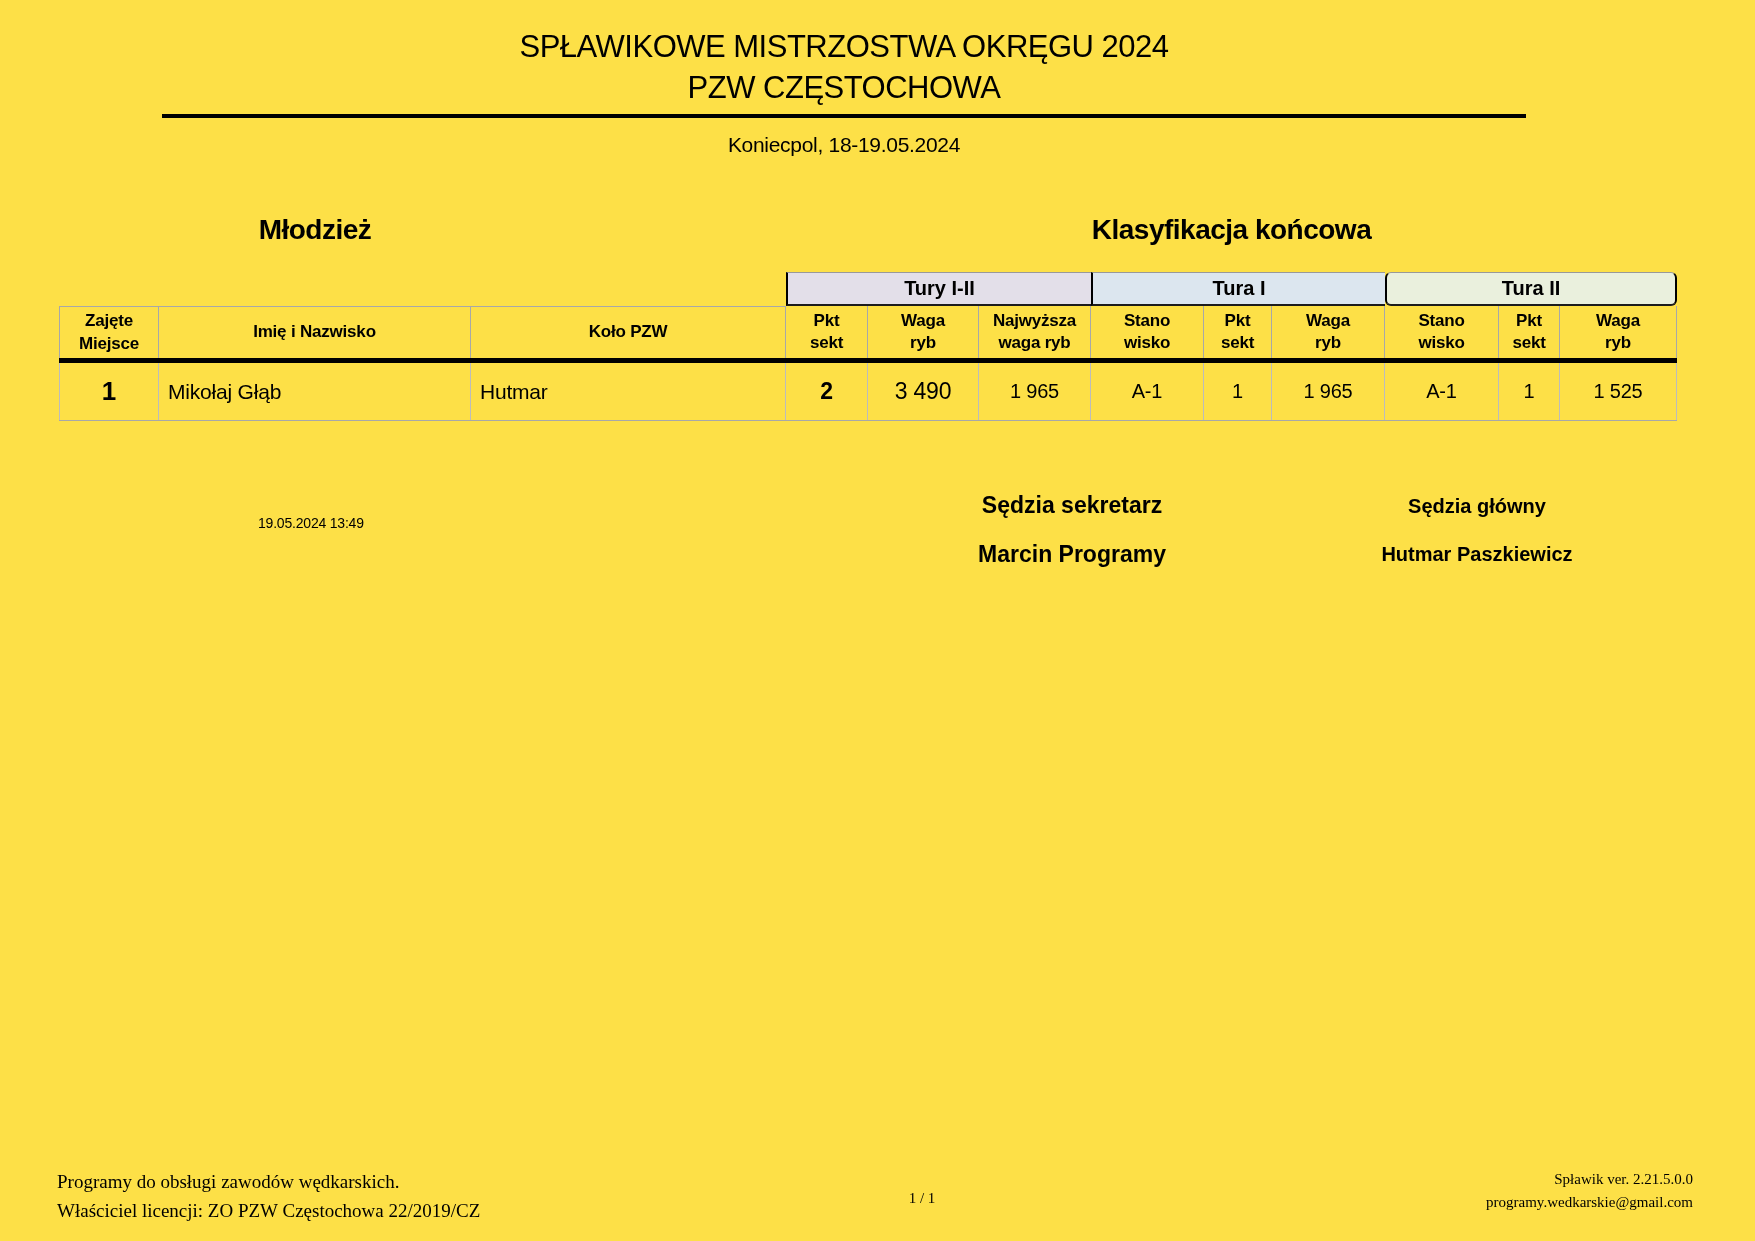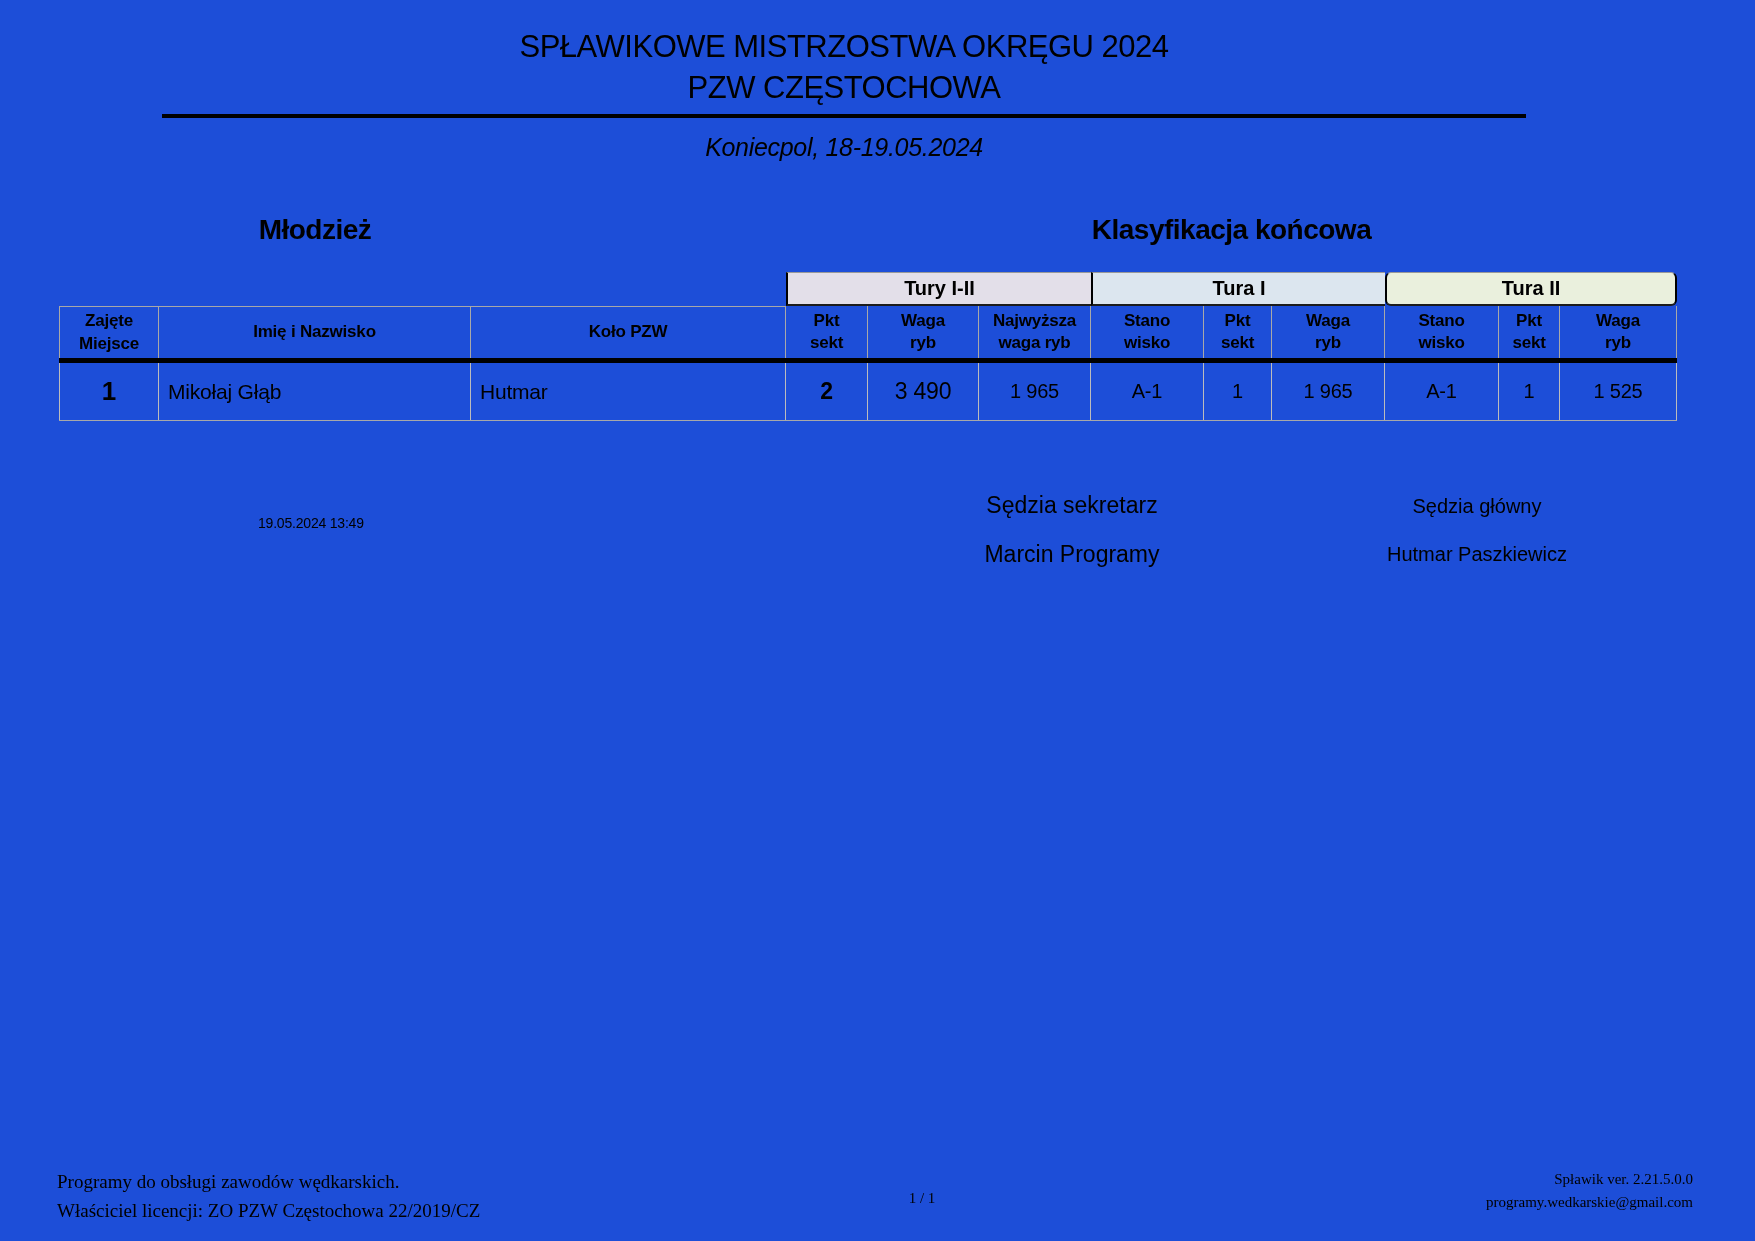--- a/index.html
+++ b/index.html
@@ -1,25 +1,25 @@
 <!DOCTYPE html>
 <html><head>
 <meta charset="utf-8">
 <style>
   html,body{margin:0;padding:0;background:#e8e8e8;}
-  .page{position:relative;width:1755px;height:1241px;background:#1d4ed8;
+  .page{position:relative;width:1755px;height:1241px;background:#fde047;
         font-family:"Liberation Sans",sans-serif;color:#000;overflow:hidden;
         margin:0 auto;}
 
   
   .doc-header{position:absolute;left:162px;top:30px;width:1364px;text-align:center;}
   .title-line1,.title-line2{font-size:31px;letter-spacing:-0.5px;line-height:1.1;}
   .title-line2{margin-top:7px;}
   .header-rule{height:4px;background:#000;margin-top:9px;}
-  .event-date{font-size:25px;margin-top:15px;letter-spacing:-0.3px;font-style:italic;}
+  .event-date{font-size:21px;margin-top:15px;letter-spacing:-0.3px;}
 
   
   .heading-cat{position:absolute;left:159px;top:214px;width:312px;text-align:center;
                font-weight:bold;font-size:28px;letter-spacing:-0.5px;}
   .heading-class{position:absolute;left:786px;top:214px;width:891px;text-align:center;
                font-weight:bold;font-size:28px;letter-spacing:-0.5px;}
 
   
   .rtable{position:absolute;left:59px;top:272px;width:1618px;}
   .grow{display:flex;height:34px;}
@@ -46,21 +46,21 @@
   .dcell:first-child{border-left:1px solid #bcbcbc;}
   .dcell.left{justify-content:flex-start;padding-left:9px;font-size:21px;}
   .dcell.place{font-weight:bold;font-size:26px;}
   .dcell.pkt-main{font-weight:bold;font-size:23px;}
 
   .w0{width:100px}.w1{width:312px}.w2{width:315px}.w3{width:82px}.w4{width:111px}
   .w5{width:112px}.w6{width:113px}.w7{width:68px}.w8{width:113px}.w9{width:114px}
   .w10{width:61px}.w11{width:117px}
 
   
-  .sig{position:absolute;text-align:center;}
+  .sig{position:absolute;text-align:center;font-weight:bold;}
   .sig-sekretarz-title{left:927px;top:492px;width:290px;font-size:23px;}
   .sig-sekretarz-name{left:927px;top:541px;width:290px;font-size:23px;}
   .sig-glowny-title{left:1332px;top:495px;width:290px;font-size:20px;}
   .sig-glowny-name{left:1332px;top:543px;width:290px;font-size:20px;}
   .timestamp{position:absolute;left:258px;top:515px;font-size:14px;letter-spacing:-0.2px;}
 
   
   .footer-left{position:absolute;left:57px;top:1168px;font-family:"Liberation Serif",serif;
                font-size:19px;line-height:1.5;}
   .footer-center{position:absolute;left:862px;top:1190px;width:120px;text-align:center;

